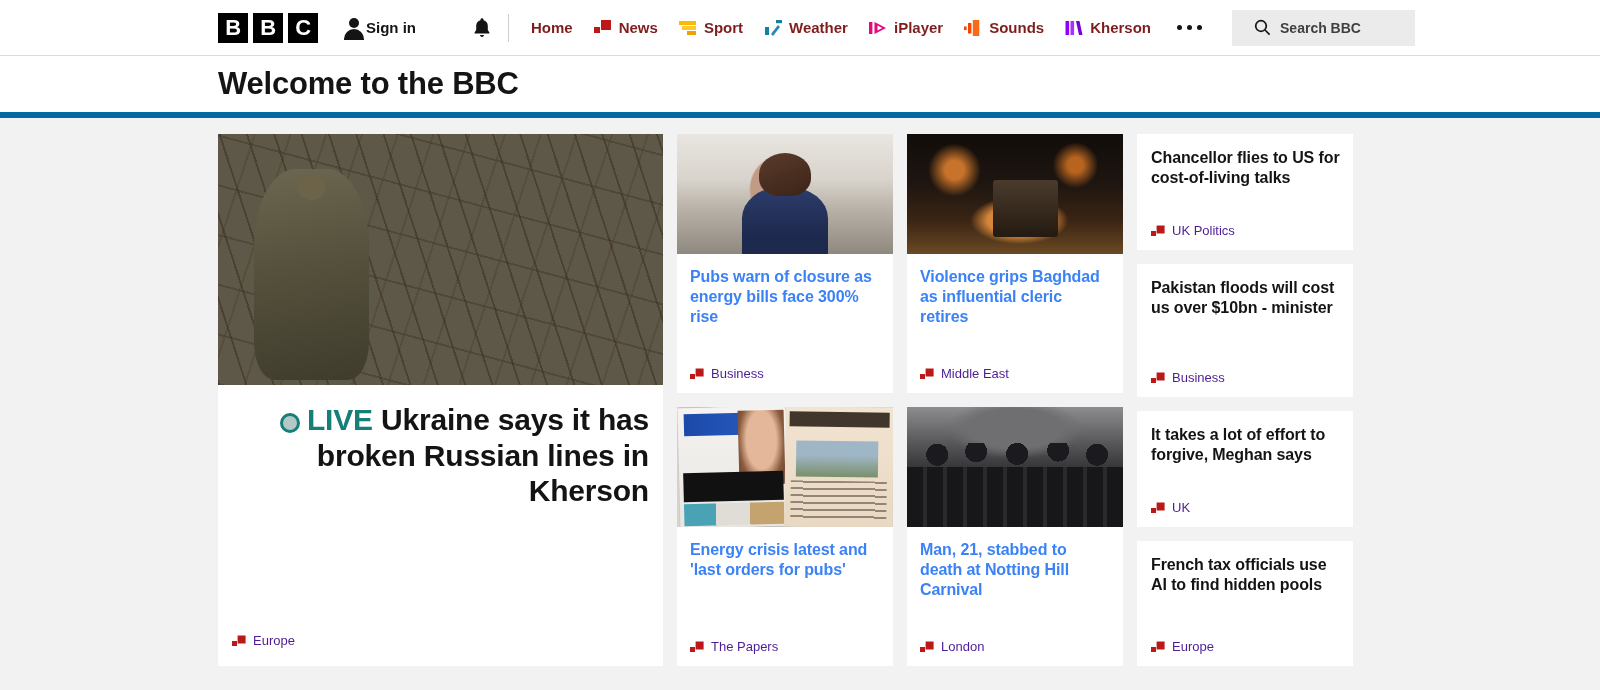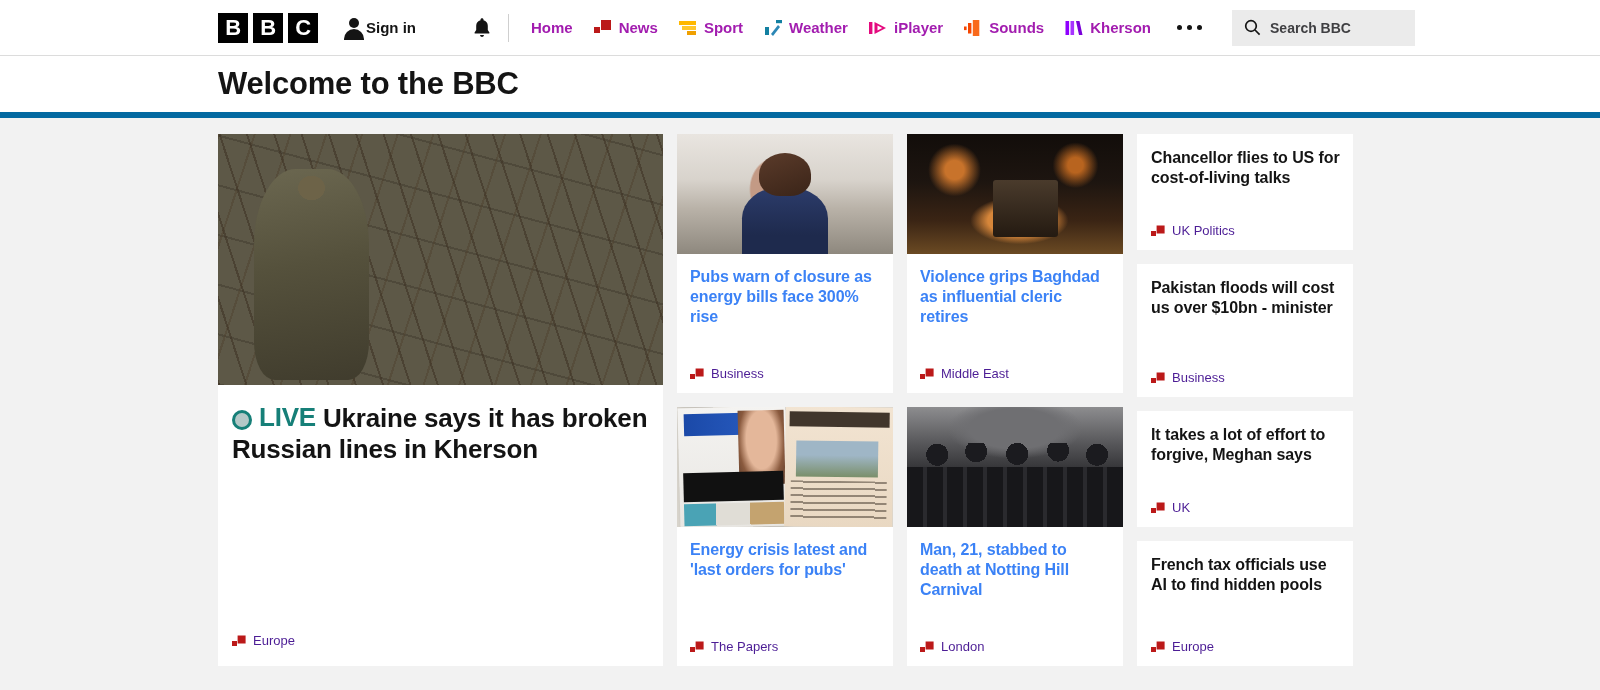--- a/index.html
+++ b/index.html
@@ -51,39 +51,39 @@
     display: flex; align-items: center;
     padding-right: 16px;
     border-right: 1px solid #cfcfcf;
     height: 28px;
     cursor: pointer;
   }
   .navlinks { display: flex; align-items: center; }
   .navlink {
     display: flex; align-items: center; gap: 6px;
     margin-left: 20px;
-    font-size: 15px; font-weight: 700; color: #a21caf;
+    font-size: 15px; font-weight: 700; color: #7f1d1d;
     cursor: pointer;
     white-space: nowrap;
   }
   .navlink:first-child { margin-left: 22px; }
   .svc-icon { width: 20px; height: 20px; display: block; flex: 0 0 20px; }
   .ellipsis {
     margin-left: 26px;
     display: flex; gap: 5px; align-items: center;
     cursor: pointer;
   }
   .ellipsis i { width: 5px; height: 5px; background: #141414; border-radius: 50%; display: block; }
   .searchbox {
     margin-left: 30px;
     width: 183px; height: 36px;
     background: #ebebeb;
     display: flex; align-items: center;
     gap: 9px;
-    padding: 0 12px;
+    padding: 0 22px;
     cursor: text;
   }
   .searchbox .ph { font-size: 14px; font-weight: 700; color: #3f3f42; }
 
   
   .welcome {
     height: 62px;
     background: #ffffff;
     display: flex; align-items: center;
     padding-left: 218px;
@@ -110,22 +110,23 @@
   }
 
   .card { background: #ffffff; overflow: hidden; }
   .card-img { width: 100%; display: block; position: relative; overflow: hidden; }
 
   
   .lead { display: flex; flex-direction: column; }
   .lead .card-img { height: 251px; }
   .lead .lead-body { padding: 17px 14px 0 14px; flex: 1; display: flex; flex-direction: column; }
   .lead h2 {
-    font-size: 26px; line-height: 1.18; font-weight: 700; color: #141414;
+    font-size: 30px; line-height: 1.18; font-weight: 700; color: #141414;
     letter-spacing: -0.2px;
+    text-align: right;
   }
   .live-badge {
     color: #167f78;
     font-weight: 700;
     display: inline-flex;
     align-items: center;
     gap: 7px;
     vertical-align: baseline;
   }
   .live-ring {

